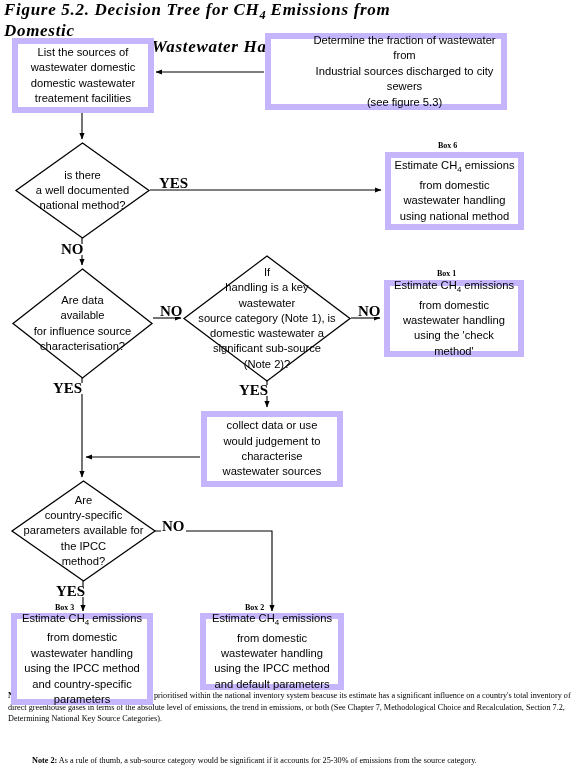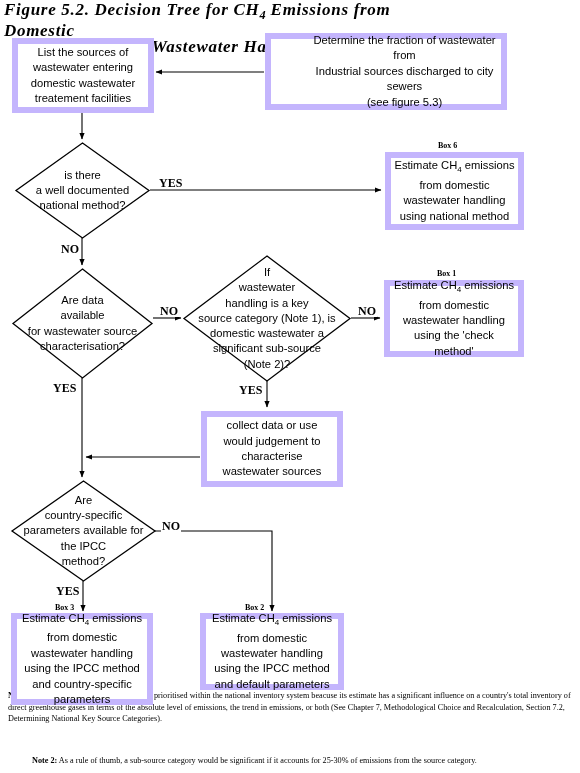--- a/index.html
+++ b/index.html
@@ -87,21 +87,21 @@
     left: 0; top: 0;
     width: 580px;
     height: 773px;
     z-index: 1;
     overflow: visible;
   }
   .yn {
     position: absolute;
     font-family: "Liberation Serif", serif;
     font-weight: bold;
-    font-size: 12px;
+    font-size: 15px;
     line-height: 11px;
     z-index: 4;
     background: #fff;
     padding: 0 1px;
   }
   .boxlabel {
     position: absolute;
     font-family: "Liberation Serif", serif;
     font-weight: bold;
     font-size: 8px;
@@ -163,21 +163,21 @@
       <path d="M82,378 L82,477" marker-end="url(#arrow)"></path>
 
       <path d="M83,581 L83,611" marker-end="url(#arrow)"></path>
 
       <path d="M155,531 L272,531 L272,611" marker-end="url(#arrow)"></path>
     </g>
   </svg>
 
   <div class="pbox" id="box-list-sources" style="left:12px; top:38px; width:142px; height:75px;">
     <span>List the sources of</span>
-    <span>wastewater entering</span>
+    <span>wastewater domestic</span>
     <span>domestic wastewater</span>
     <span>treatement facilities</span>
   </div>
 
   <div class="pbox" id="box-determine-fraction" style="left:265px; top:33px; width:242px; height:77px;padding-left:40px;">
     <span>Determine the fraction of wastewater from</span>
     <span>Industrial sources discharged to city sewers</span>
     <span style="display:block;height:9px;"></span>
     <span>(see figure 5.3)</span>
   </div>
@@ -206,37 +206,37 @@
   </div>
 
   <div class="diamond-wrap" style="left:12px; top:268px; width:141px; height:111px;">
     <svg width="141" height="111" viewBox="0 0 141 111">
       <polygon points="70.5,1 140,55.5 70.5,110 1,55.5" fill="#fff" stroke="#000" stroke-width="1.3"></polygon>
     </svg>
     <div class="diamond-text">
       <div>
         <div>Are data</div>
         <div>available</div>
-        <div>for wastewater source</div>
+        <div>for influence source</div>
         <div>characterisation?</div>
       </div>
     </div>
   </div>
   <div class="yn" style="left:159px; top:306px;">NO</div>
   <div class="yn" style="left:52px; top:383px;">YES</div>
 
   <div class="diamond-wrap" style="left:183px; top:255px; width:168px; height:127px;">
     <svg width="168" height="127" viewBox="0 0 168 127">
       <polygon points="84,1 167,63.5 84,126 1,63.5" fill="#fff" stroke="#000" stroke-width="1.3"></polygon>
     </svg>
     <div class="diamond-text">
       <div style="width:168px;">
         <div>If</div>
+        <div>handling is a key</div>
         <div>wastewater</div>
-        <div>handling is a key</div>
         <div>source category (Note 1), is</div>
         <div>domestic wastewater a</div>
         <div>significant sub-source</div>
         <div>(Note 2)?</div>
       </div>
     </div>
   </div>
   <div class="yn" style="left:357px; top:306px;">NO</div>
   <div class="yn" style="left:238px; top:385px;">YES</div>
 

